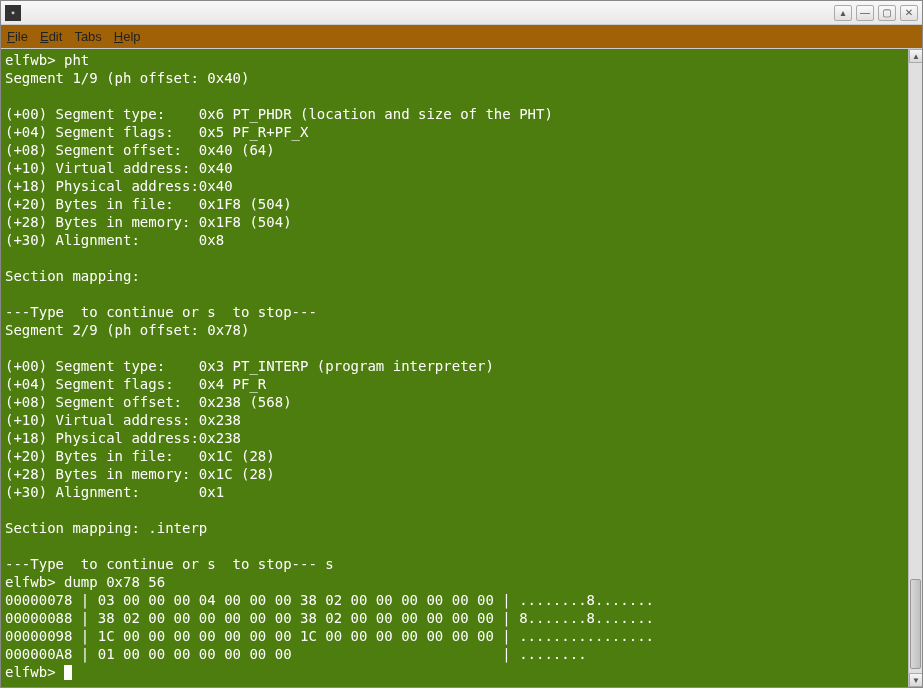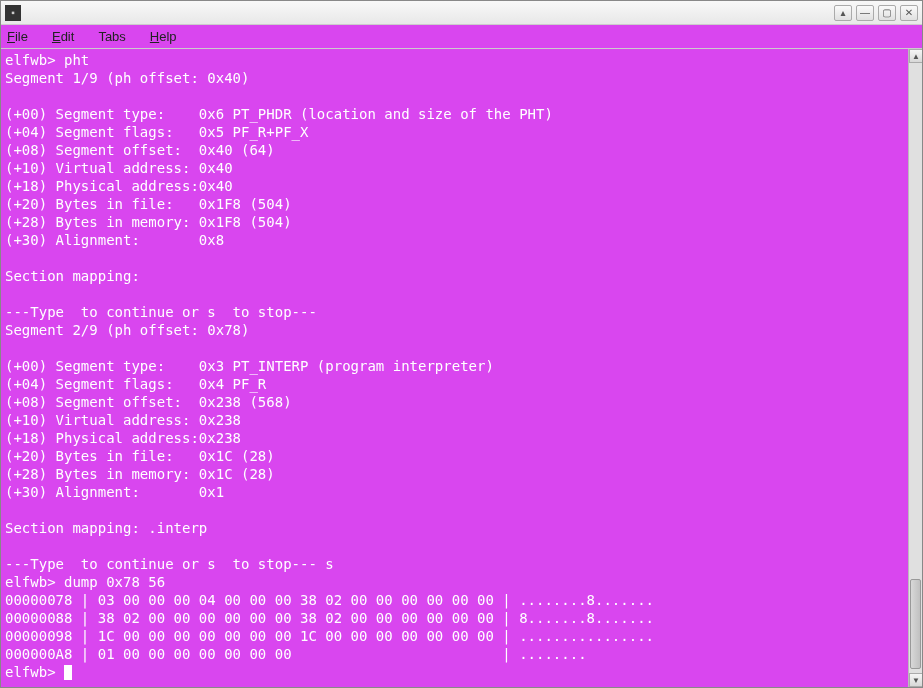--- a/index.html
+++ b/index.html
@@ -54,42 +54,42 @@
       border-radius: 2px;
       display: flex;
       align-items: center;
       justify-content: center;
       font-size: 10px;
       color: #555;
       cursor: pointer;
     }
     .menubar {
       height: 24px;
-      background: #d946ef;
+      background: #a16207;
       border-bottom: 1px solid #ccc;
       display: flex;
       align-items: center;
       padding: 0 6px;
-      gap: 24px;
+      gap: 12px;
       font-size: 13px;
     }
     .menu-item {
       cursor: pointer;
       color: #222;
     }
     .menu-item u { text-decoration: underline; }
     .terminal-wrap {
       flex: 1;
       position: relative;
       overflow: hidden;
       display: flex;
     }
     .terminal {
       flex: 1;
-      background: #d946ef;
+      background: #4d7c0f;
       color: #fff;
       font-family: "DejaVu Sans Mono", "Liberation Mono", monospace;
       font-size: 14px;
       line-height: 18px;
       padding: 2px 4px;
       white-space: pre;
       overflow: hidden;
     }
     .scrollbar {
       width: 14px;

